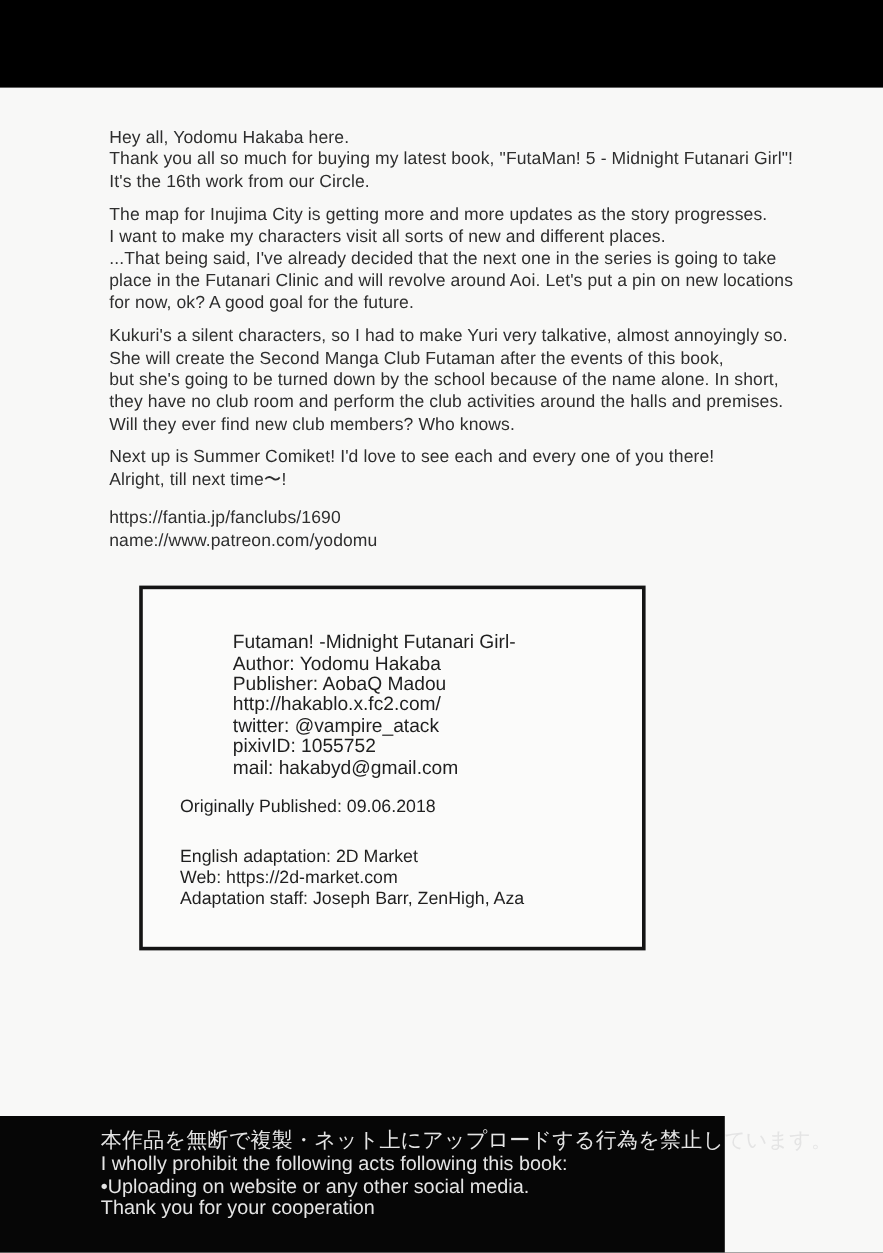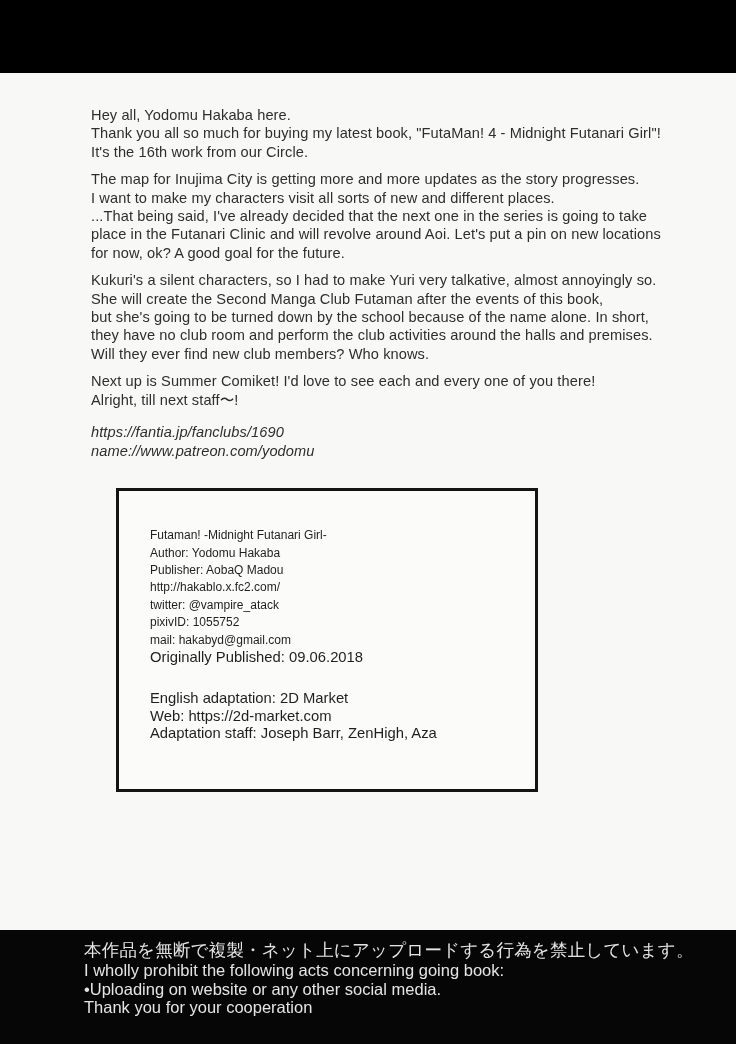--- a/index.html
+++ b/index.html
@@ -19,21 +19,21 @@
     position:absolute;top:73px;left:0;width:736px;
     padding:33px 16px 0 91px;box-sizing:border-box;
   }
   .para{
     margin:0 0 9px 0;
     font-size:14.6px;line-height:18.4px;
     font-weight:500;
     white-space:pre-line;
     letter-spacing:0.1px;
   }
-  .links{margin-top:14px;font-style:italic;}
+  .links{margin-top:14px;}
   .url{
     font-size:14.6px;line-height:19px;font-weight:500;letter-spacing:0.1px;
   }
   .colophon-box{
     margin:27px 0 0 25px;
     width:422px;height:304px;
     border:3px solid #141414;
     box-sizing:border-box;
     background:#fbfbfa;
     padding:21px 14px 0 31px;
@@ -50,33 +50,35 @@
     font-size:19px;font-weight:700;letter-spacing:3.5px;color:#141414;
   }
   .brand-divider{
     width:5px;height:43px;background:#141414;margin:0 11px 0 8px;
   }
   .partner-name{
     font-size:20px;font-weight:400;color:#1c1c1c;
   }
   .colophon-details{
     margin-top:15px;
-    font-size:12px;line-height:17.4px;font-weight:500;
+    font-size:16px;line-height:17.4px;font-weight:500;
     white-space:pre-line;
+    margin-left:44px;
   }
   .colophon-published{
+    margin-top:16px;
     font-size:14.8px;line-height:17.4px;font-weight:500;
   }
   .colophon-adaptation{
     margin-top:24px;
     font-size:14.8px;line-height:17.4px;font-weight:500;
     white-space:pre-line;
   }
   .footer-bar{
-    position:absolute;bottom:0;left:0;width:736px;height:114px;
+    position:absolute;bottom:0;left:0;width:604px;height:114px;
     background:#060606;
     box-sizing:border-box;
     padding:11px 10px 0 84px;
     color:#e4e4e4;
   }
   .footer-jp{
     font-size:17.5px;line-height:19px;font-weight:400;
     letter-spacing:0.2px;
     white-space:nowrap;
   }
@@ -89,38 +91,38 @@
 </head>
 <body>
 
 <div class="page">
 
   <div class="top-bar"></div>
 
   <div class="content">
 
     <p class="para">Hey all, Yodomu Hakaba here.
-Thank you all so much for buying my latest book, "FutaMan! 4 - Midnight Futanari Girl"!
+Thank you all so much for buying my latest book, "FutaMan! 5 - Midnight Futanari Girl"!
 It's the 16th work from our Circle.</p>
 
 
     <p class="para">The map for Inujima City is getting more and more updates as the story progresses.
 I want to make my characters visit all sorts of new and different places.
 ...That being said, I've already decided that the next one in the series is going to take
 place in the Futanari Clinic and will revolve around Aoi. Let's put a pin on new locations
 for now, ok? A good goal for the future.</p>
 
     <p class="para">Kukuri's a silent characters, so I had to make Yuri very talkative, almost annoyingly so.
 She will create the Second Manga Club Futaman after the events of this book,
 but she's going to be turned down by the school because of the name alone. In short,
 they have no club room and perform the club activities around the halls and premises.
 Will they ever find new club members? Who knows.</p>
 
     <p class="para">Next up is Summer Comiket! I'd love to see each and every one of you there!
-Alright, till next staff〜!</p>
+Alright, till next time〜!</p>
 
 
     <div class="links">
       <div class="url">https://fantia.jp/fanclubs/1690</div>
       <div class="url">name://www.patreon.com/yodomu</div>
     </div>
 
     <div class="colophon-box">
 
       <div class="colophon-details">Futaman! -Midnight Futanari Girl-
@@ -135,18 +137,18 @@
 
       <div class="colophon-adaptation">English adaptation: 2D Market
 Web: https://2d-market.com
 Adaptation staff: Joseph Barr, ZenHigh, Aza</div>
     </div>
 
   </div>
 
   <div class="footer-bar">
     <div class="footer-jp">本作品を無断で複製・ネット上にアップロードする行為を禁止しています。</div>
-    <div class="footer-en">I wholly prohibit the following acts concerning going book:
+    <div class="footer-en">I wholly prohibit the following acts following this book:
 •Uploading on website or any other social media.
 Thank you for your cooperation</div>
   </div>
 
 </div>
 
 </body></html>

